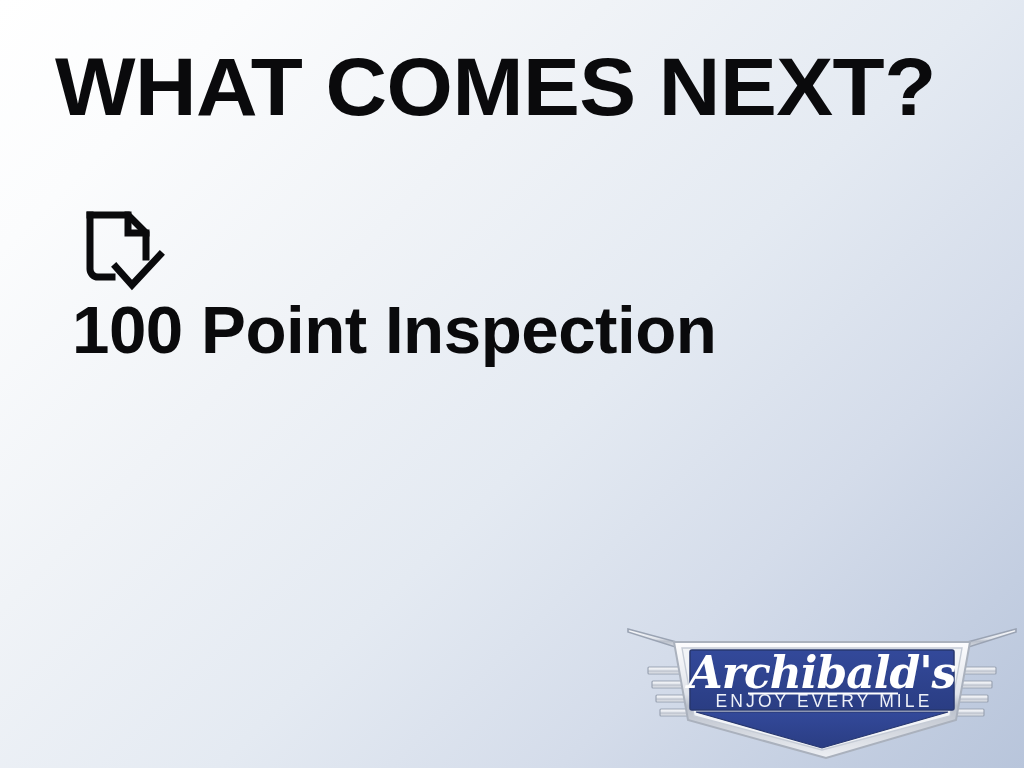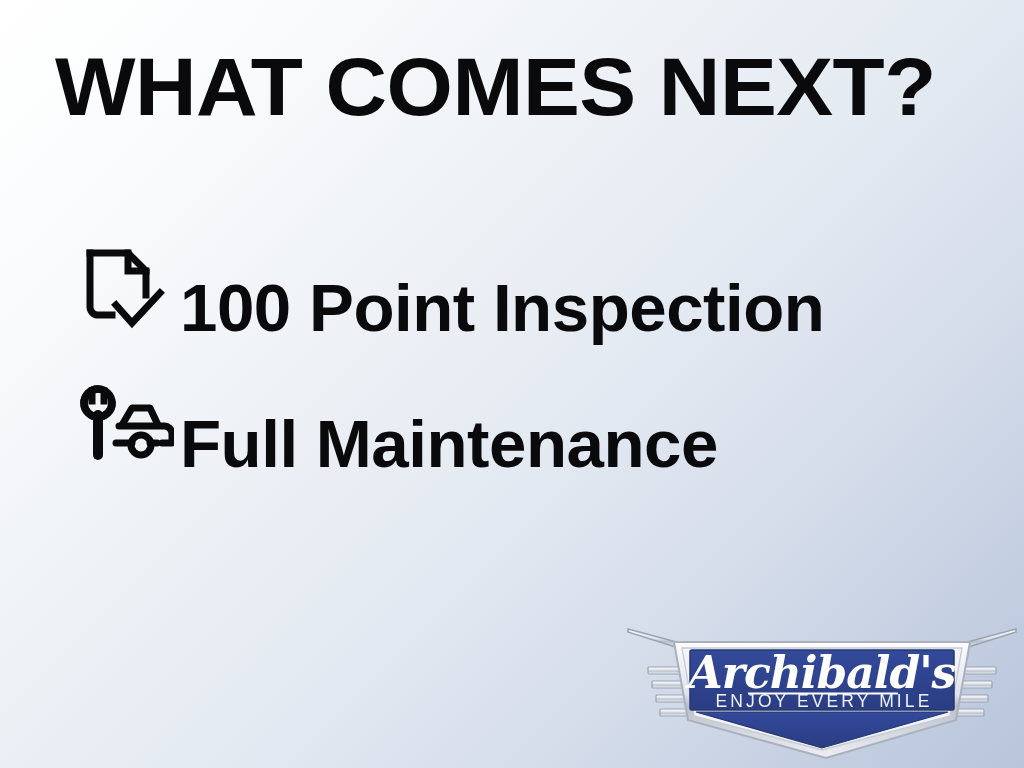--- a/index.html
+++ b/index.html
@@ -48,22 +48,23 @@
   
   .feature-list {
     position:absolute;
     left:72px;
     top:205px;
     width:920px;
   }
 
   .feature-row {
     display:flex;
-    align-items:flex-end;
+    align-items:flex-start;
     height:136px;
+    flex-direction:column;
   }
 
   .feature-icon {
     width:108px;
     min-width:108px;
     height:104px;
     display:flex;
     align-items:center;
     justify-content:flex-start;
     padding-left:6px;
@@ -124,42 +125,20 @@
           <path d="M12 10 h38 l18 18 v24" fill="none" stroke="#0a0a0c" stroke-width="7" stroke-linecap="square" stroke-linejoin="miter"></path>
           <path d="M12 10 v54 a8 8 0 0 0 8 8 h14" fill="none" stroke="#0a0a0c" stroke-width="7" stroke-linecap="square" stroke-linejoin="miter"></path>
           <path d="M50 10 v18 h18" fill="none" stroke="#0a0a0c" stroke-width="7" stroke-linecap="square" stroke-linejoin="miter"></path>
 
           <path d="M38 62 l16 18 l28 -30" fill="none" stroke="#0a0a0c" stroke-width="7" stroke-linecap="square" stroke-linejoin="miter"></path>
         </svg>
       </span>
       <span class="feature-label">100 Point Inspection</span>
     </div>
 
-    <div class="feature-row">
-      <span class="feature-icon">
-        <svg width="96" height="86" viewBox="0 0 96 86">
-
-          <path d="M20 7 a14 14 0 1 0 14 14" fill="none" stroke="#0a0a0c" stroke-width="7.5" stroke-linecap="round"></path>
-          <circle cx="20" cy="21" r="14" fill="none" stroke="#0a0a0c" stroke-width="7.5"></circle>
-
-          <path d="M14 9 v10 M26 9 v10" fill="none" stroke="#0a0a0c" stroke-width="7" stroke-linecap="square"></path>
-
-          <path d="M20 33 v40" fill="none" stroke="#0a0a0c" stroke-width="10" stroke-linecap="round"></path>
-
-          <path d="M41 44 h45 a8 8 0 0 1 8 8 v9 h-10" fill="none" stroke="#0a0a0c" stroke-width="7" stroke-linecap="round" stroke-linejoin="round"></path>
-
-          <path d="M44 43 l10 -17 h18 l8 17" fill="none" stroke="#0a0a0c" stroke-width="7" stroke-linecap="round" stroke-linejoin="round"></path>
-
-          <path d="M38 61 h16 M72 61 h7" fill="none" stroke="#0a0a0c" stroke-width="7" stroke-linecap="round"></path>
-
-          <circle cx="63" cy="63" r="10" fill="none" stroke="#0a0a0c" stroke-width="7"></circle>
-        </svg>
-      </span>
-      <span class="feature-label">Full Maintenance</span>
-    </div>
 
 
   </div>
 
   <div class="logo">
     <svg width="392" height="148" viewBox="0 0 392 148">
       <defs>
         <linearGradient id="chromeGrad" x1="0" y1="0" x2="0" y2="1">
           <stop offset="0%" stop-color="#fdfdfe"></stop>
           <stop offset="45%" stop-color="#dfe3ea"></stop>

